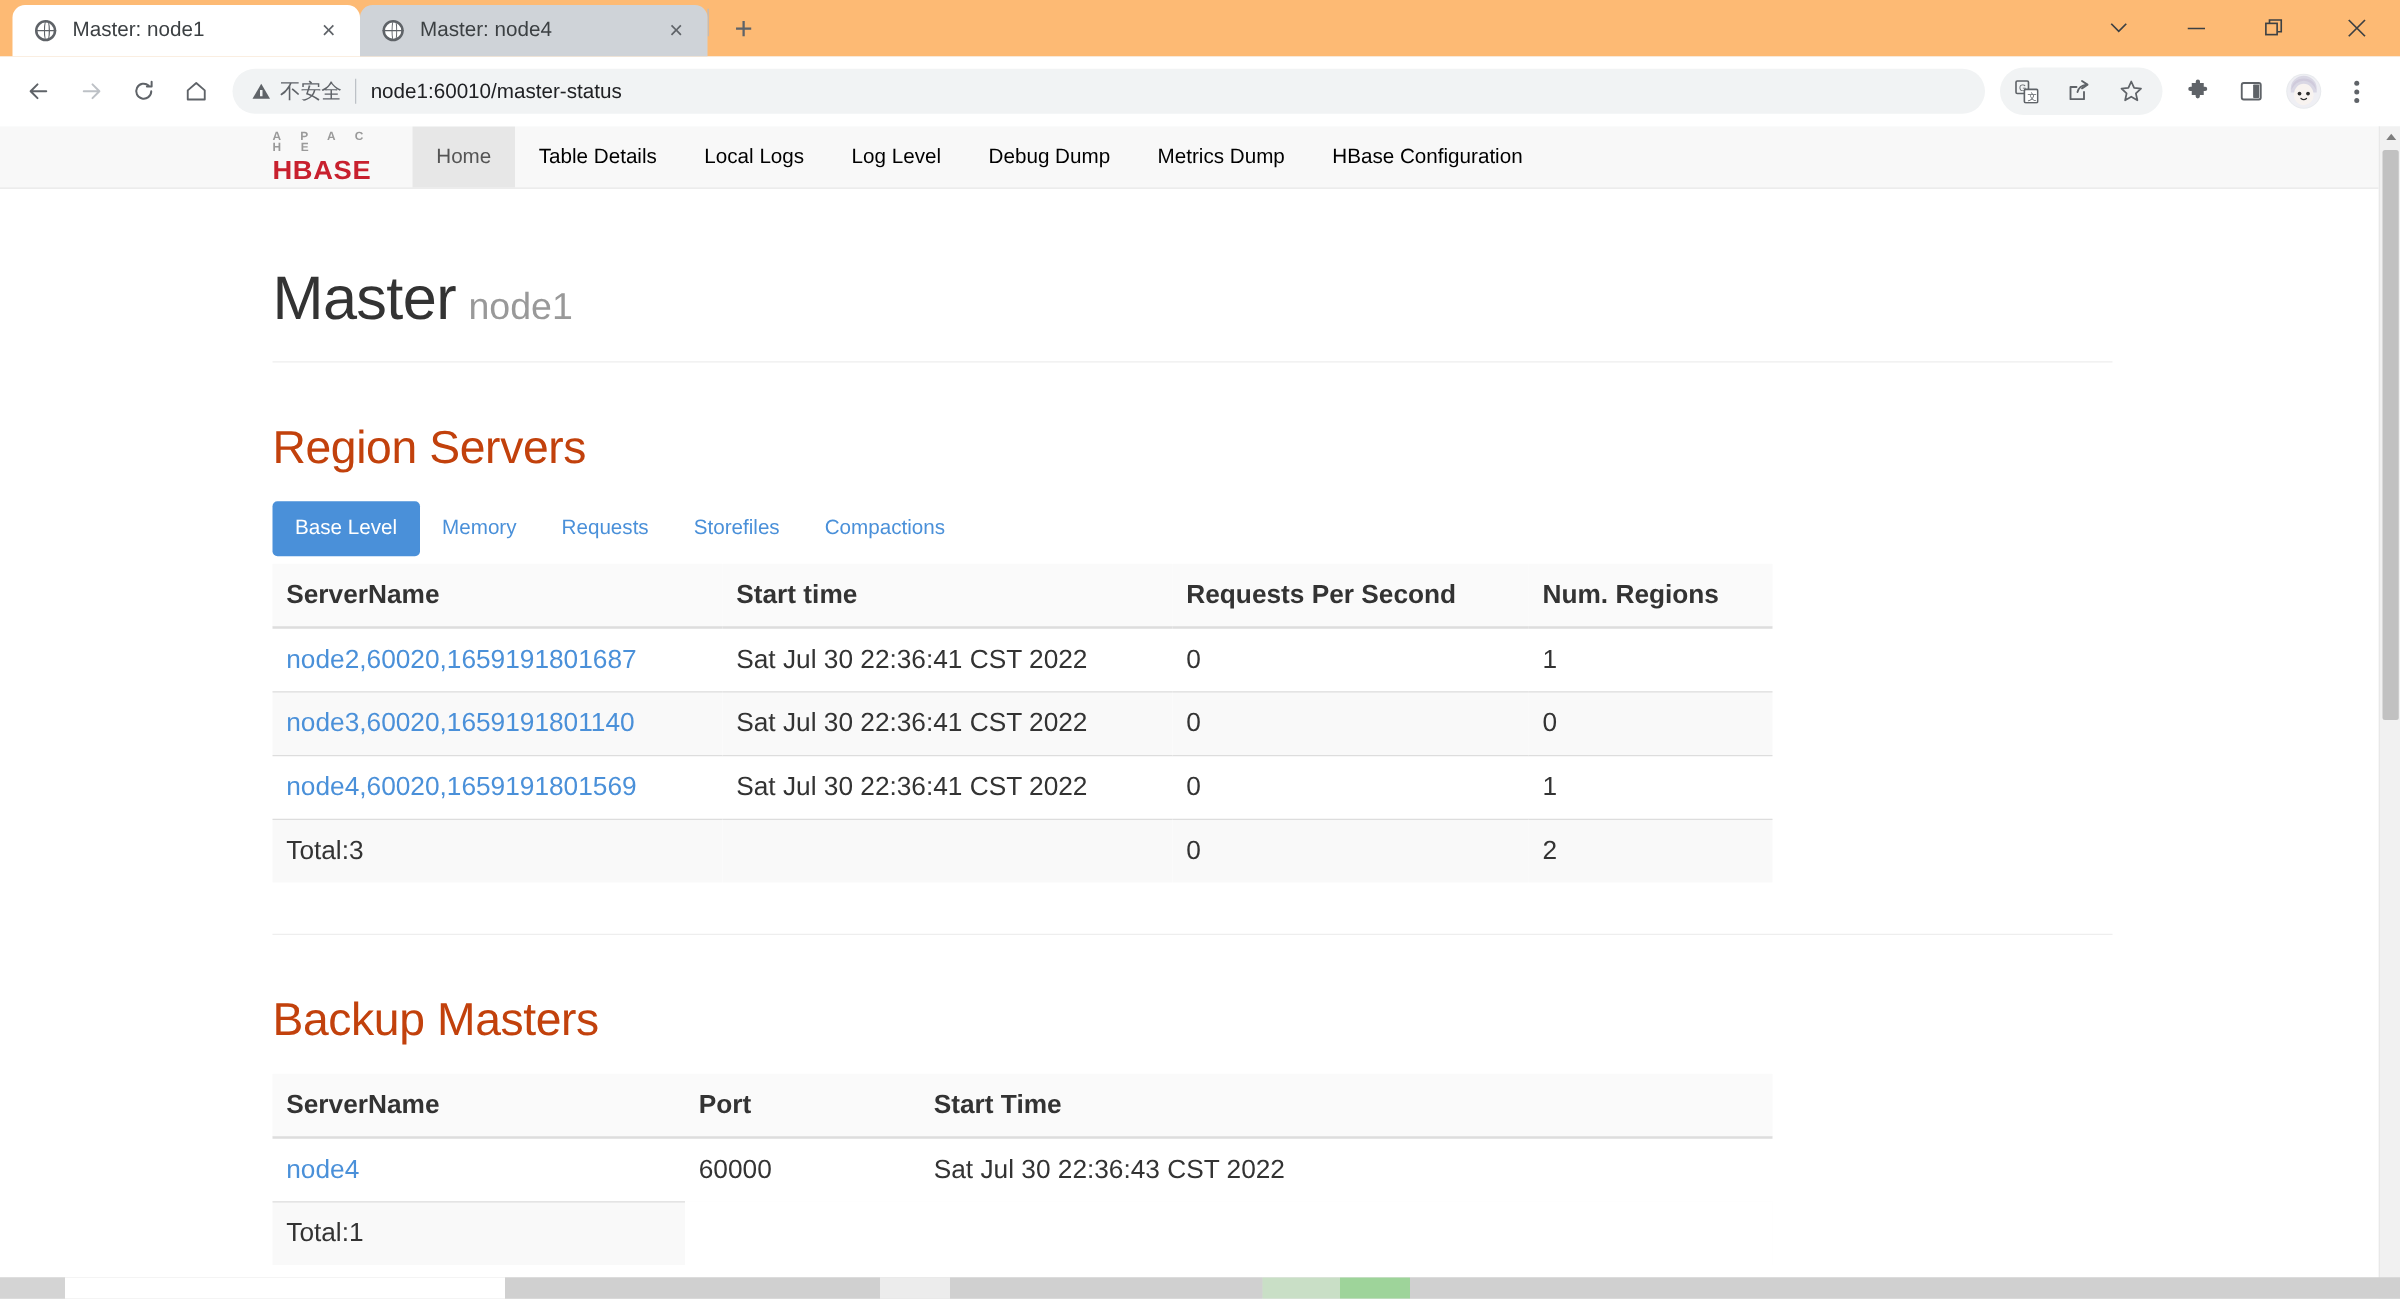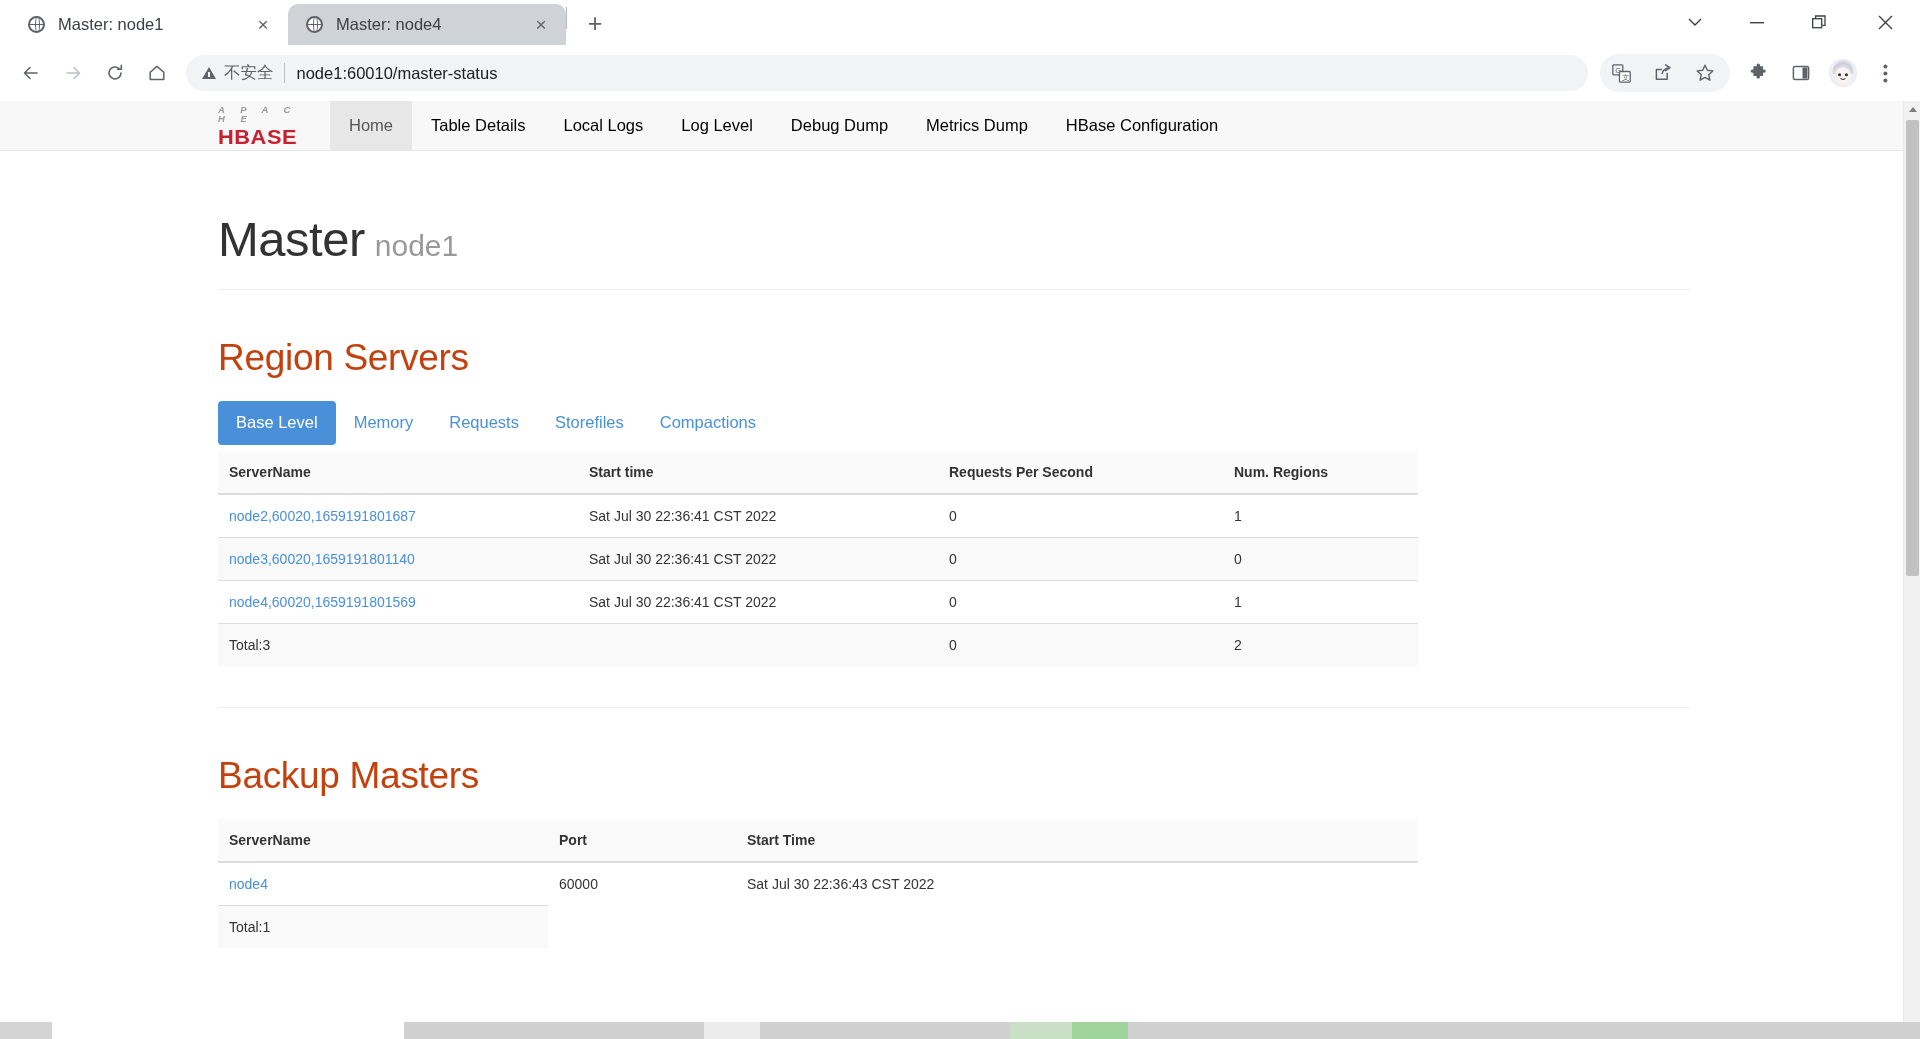--- a/index.html
+++ b/index.html
@@ -13,21 +13,21 @@
   
   .browser-window {
     width: 1920px; height: 1039px;
     display: flex; flex-direction: column;
     background: #dee1e6;
     position: relative;
   }
 
   .tabstrip {
     height: 45px;
-    background: #ffffff;
+    background: #fdba74;
     display: flex;
     align-items: flex-end;
     padding-left: 10px;
     position: relative;
     flex: 0 0 45px;
   }
   .tab {
     height: 41px;
     width: 278px;
     display: flex;
@@ -173,21 +173,20 @@
   .brand {
     display: flex; flex-direction: column; justify-content: center;
     padding: 0 16px 0 0;
     width: 112px;
   }
   .logo-apache {
     font-size: 9.5px; letter-spacing: 6.5px;
     color: #9a9a9a; font-weight: 700;
     line-height: 1; margin-bottom: 2px;
     font-family: "Liberation Sans", sans-serif;
-    font-style: italic;
   }
   .logo-hbase {
     font-size: 21px; color: #c8202e; font-weight: 700;
     line-height: 1; letter-spacing: 0.5px;
     font-family: "Liberation Sans", sans-serif;
     transform: scaleX(1.04);
     transform-origin: left center;
   }
   .nav-items { display: flex; align-items: stretch; }
   .nav-item {
@@ -248,21 +247,21 @@
   }
   .pill.active {
     background: #4a90d9;
     color: #ffffff;
   }
 
   
   table.hb {
     width: 1200px;
     border-collapse: collapse;
-    font-size: 14px;
+    font-size: 21px;
     color: #333333;
   }
   table.hb th {
     text-align: left;
     font-weight: 700;
     padding: 13px 10px 13px 11px;
     border-bottom: 2px solid #dddddd;
     color: #333333;
     background: #fafafa;
   }

